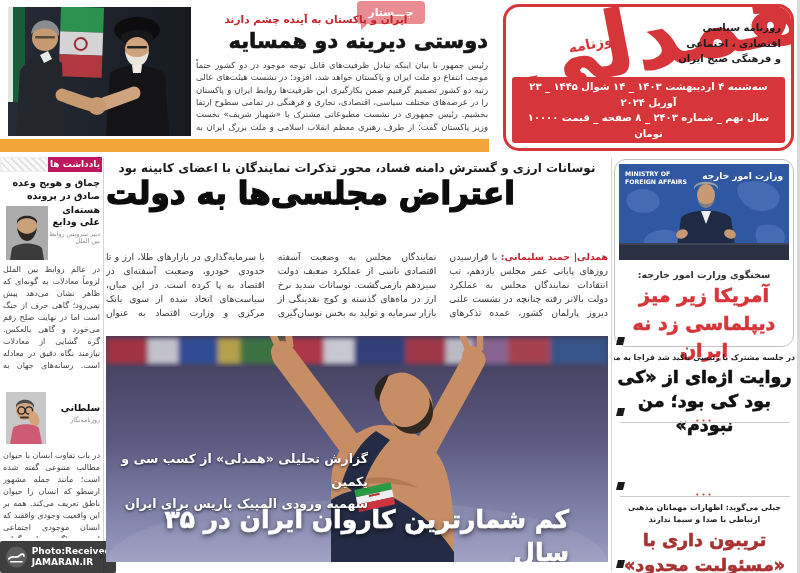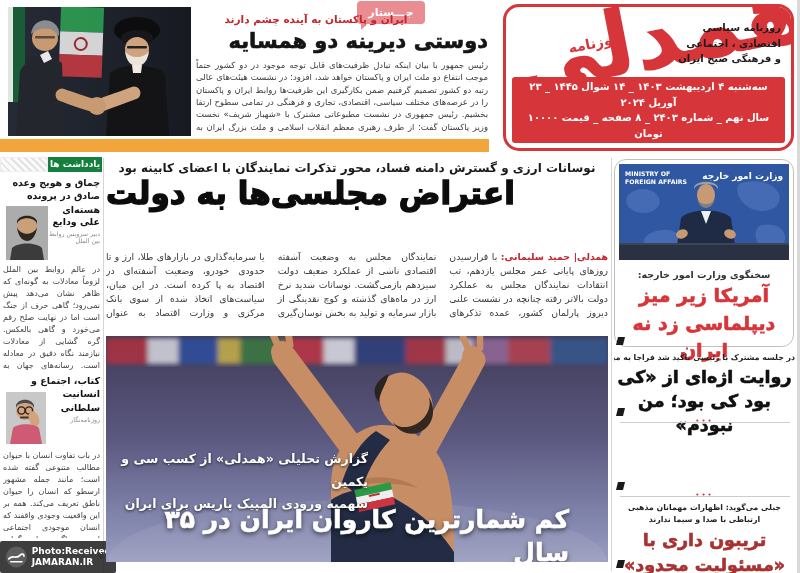--- a/index.html
+++ b/index.html
@@ -45,21 +45,21 @@
     border-radius:3px; padding:2px 4px; text-align:center; font-size:10px;
     line-height:1.55; font-weight:bold; }
 
   .orange-bar { left:0; top:139px; width:489px; height:13px; background:#f2a53b; }
   .vrule { width:1px; background:#d5d5d5; }
 
   
   .sb-hatch { left:0; top:157px; width:48px; height:15px;
     background:repeating-linear-gradient(45deg,#e3e3e3 0 2px,#fafafa 2px 5px);
     border:1px solid #eee; }
-  .sb-chip { left:48px; top:157px; width:54px; height:15px; background:#15803d;
+  .sb-chip { left:48px; top:157px; width:54px; height:15px; background:#be185d;
     color:#fff; font-size:9px; font-weight:bold; text-align:center; line-height:15px; }
   .note-title { font-weight:bold; color:#161616; text-align:right; line-height:1.4; }
   .n1-title { left:3px; top:176px; width:97px; font-size:9.5px; }
   .n1-photo { left:6px; top:206px; width:42px; height:54px; }
   .n1-author { left:50px; top:216px; width:50px; font-size:9.5px; font-weight:bold;
     text-align:right; color:#111; }
   .n1-role { left:44px; top:230px; width:56px; font-size:6.3px; color:#8a8a8a; text-align:right; }
   .note-body { font-size:8px; line-height:1.5; text-align:justify; color:#3e3e3e; overflow:hidden; }
   .n1-body { left:3px; top:264px; width:97px; height:106px; }
   .n2-title { left:3px; top:374px; width:97px; font-size:9.5px; }
@@ -190,21 +190,20 @@
       <circle cx="21" cy="21" r="10" fill="#caa078"></circle>
       <path d="M11,19 C11,10 31,10 31,19 L31,15 C28,8 14,8 11,15 Z" fill="#2a2420"></path>
       <path d="M11,21 C12,32 18,35 21,35 C25,35 30,31 31,21 C28,30 14,30 11,21 Z" fill="#2e2620"></path>
       <path d="M4,54 L6,42 C12,36 30,36 36,42 L38,54 Z" fill="#3b3b3b"></path>
     </svg>
   </div>
   <div class="abs n1-author rtl">علی ودایع</div>
   <div class="abs n1-role rtl">دبیر سرویس روابط بین الملل</div>
   <div class="abs note-body n1-body rtl">در عالم روابط بین الملل لزوماً معادلات به گونه‌ای که ظاهر نشان می‌دهد پیش نمی‌رود؛ گاهی حرف از جنگ است اما در نهایت صلح رقم می‌خورد و گاهی بالعکس. گره گشایی از معادلات نیازمند نگاه دقیق در معادله است. رسانه‌های جهان به تبعات اقدام خصمانه اسرائیل علیه ایران، عملیات موفق وعده صادق و حمله ریزپرنده‌ها به تاسیسات اصفهان اشاره دارند؛ طراحی جنگی تمام عیار علیه تهران است.</div>
 
-  <div class="abs note-title n2-title rtl">کتاب، اجتماع و انسانیت</div>
   <div class="abs n2-photo">
     <svg width="40" height="52" viewBox="0 0 40 52">
       <rect width="40" height="52" fill="#c8c8c8"></rect>
       <circle cx="19" cy="19" r="9" fill="#d2a37c"></circle>
       <path d="M10,17 C10,9 28,9 28,17 L28,13 C25,6 13,6 10,13 Z" fill="#4c4c4c"></path>
       <circle cx="15.5" cy="18.5" r="3.6" fill="none" stroke="#222" stroke-width="1.4"></circle>
       <circle cx="23" cy="18.5" r="3.6" fill="none" stroke="#222" stroke-width="1.4"></circle>
       <rect x="14" y="24.5" width="10" height="2" rx="1" fill="#44352c"></rect>
       <ellipse cx="28" cy="27" rx="5" ry="8" transform="rotate(-18 28 27)" fill="#d2a37c"></ellipse>
       <path d="M4,52 L7,36 C12,31 28,31 33,36 L36,52 Z" fill="#cf5a74"></path>

